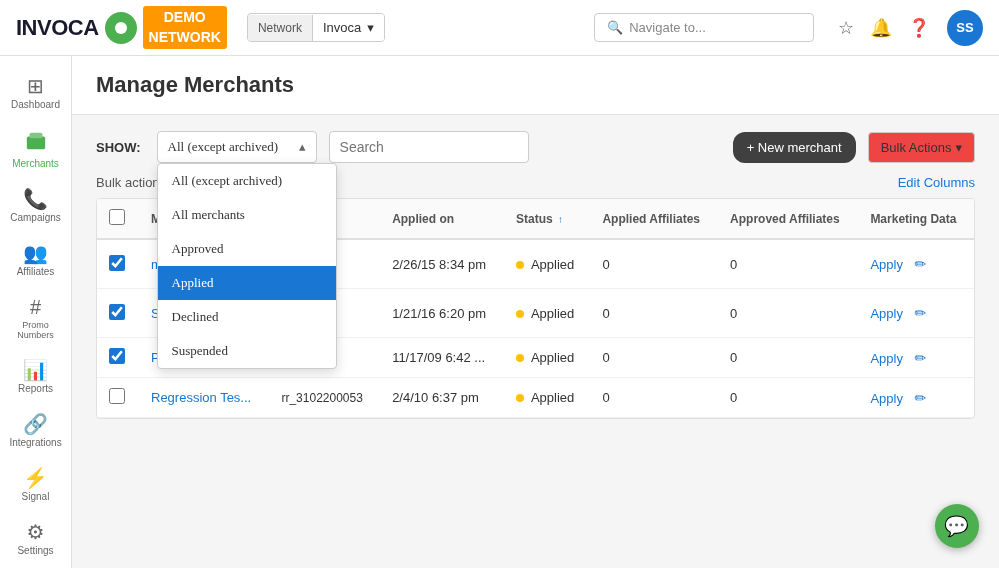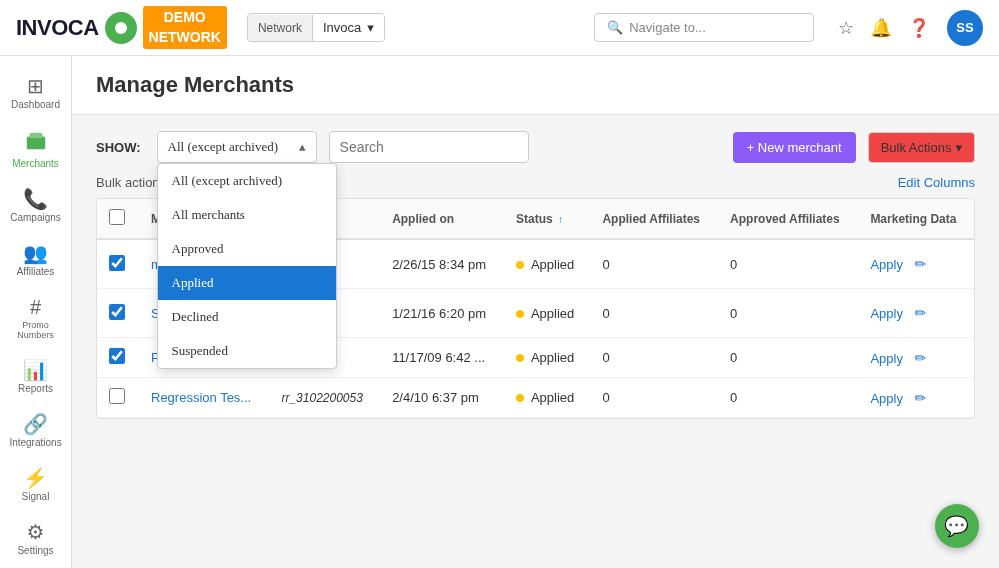--- a/index.html
+++ b/index.html
@@ -37,21 +37,21 @@
     .page-title { font-size: 22px; font-weight: 700; color: #333; }
     .page-body { padding: 16px 24px; }
 
     
     .toolbar { display: flex; align-items: center; gap: 12px; margin-bottom: 12px; }
     .show-label { font-size: 13px; font-weight: 600; color: #333; margin-right: 4px; }
     .filter-dropdown { position: relative; }
     .filter-btn { display: flex; align-items: center; gap: 8px; border: 1px solid #ccc; border-radius: 4px; padding: 7px 10px; background: #fff; cursor: pointer; font-size: 13px; min-width: 160px; }
     .filter-btn .chevron { margin-left: auto; color: #666; }
     .search-input { border: 1px solid #ccc; border-radius: 4px; padding: 7px 10px; font-size: 14px; width: 200px; outline: none; }
-    .new-merchant-btn { margin-left: auto; background: #8b5cf6; color: #fff; border: none; border-radius: 4px; padding: 8px 14px; font-size: 13px; cursor: pointer; display: flex; align-items: center; gap: 4px; }
+    .new-merchant-btn { margin-left: auto; background: #404040; color: #fff; border: none; border-radius: 12px; padding: 8px 14px; font-size: 13px; cursor: pointer; display: flex; align-items: center; gap: 4px; }
     .bulk-actions-btn { display: flex; align-items: center; gap: 4px; border: 1px solid #ccc; border-radius: 4px; padding: 7px 12px; background: #ef4444; cursor: pointer; font-size: 13px; }
 
     
     .dropdown-menu { position: absolute; top: 100%; left: 0; background: #fff; border: 1px solid #ccc; border-radius: 4px; box-shadow: 0 4px 12px rgba(0,0,0,0.15); z-index: 100; min-width: 180px; }
     .dropdown-item { padding: 9px 14px; cursor: pointer; font-size: 13px; color: #333; }
     .dropdown-item.selected { background: #1976d2; color: #fff; }
 
     
     .bulk-bar { font-size: 13px; color: #555; margin-bottom: 8px; display: flex; align-items: center; justify-content: space-between; }
     .edit-columns { color: #1976d2; cursor: pointer; font-size: 13px; }
@@ -282,21 +282,21 @@
       </td>
     </tr>
               <tr>
       <td>
         <input type="checkbox" class="cb" style="">
       </td>
       <td>
         <a class="merchant-link">Regression Tes...</a>
       </td>
       <td>
-        <div style="font-size:12px;font-style:italic;">rr_3102200053</div>
+        <div style="font-size:12px;">rr_3102200053</div>
         <div style="font-size:12px;color:#888;"></div>
       </td>
       <td>2/4/10 6:37 pm</td>
       <td>
         <span class="status-dot"></span>
         <span>Applied</span>
       </td>
       <td>0</td>
       <td>0</td>
       <td>

